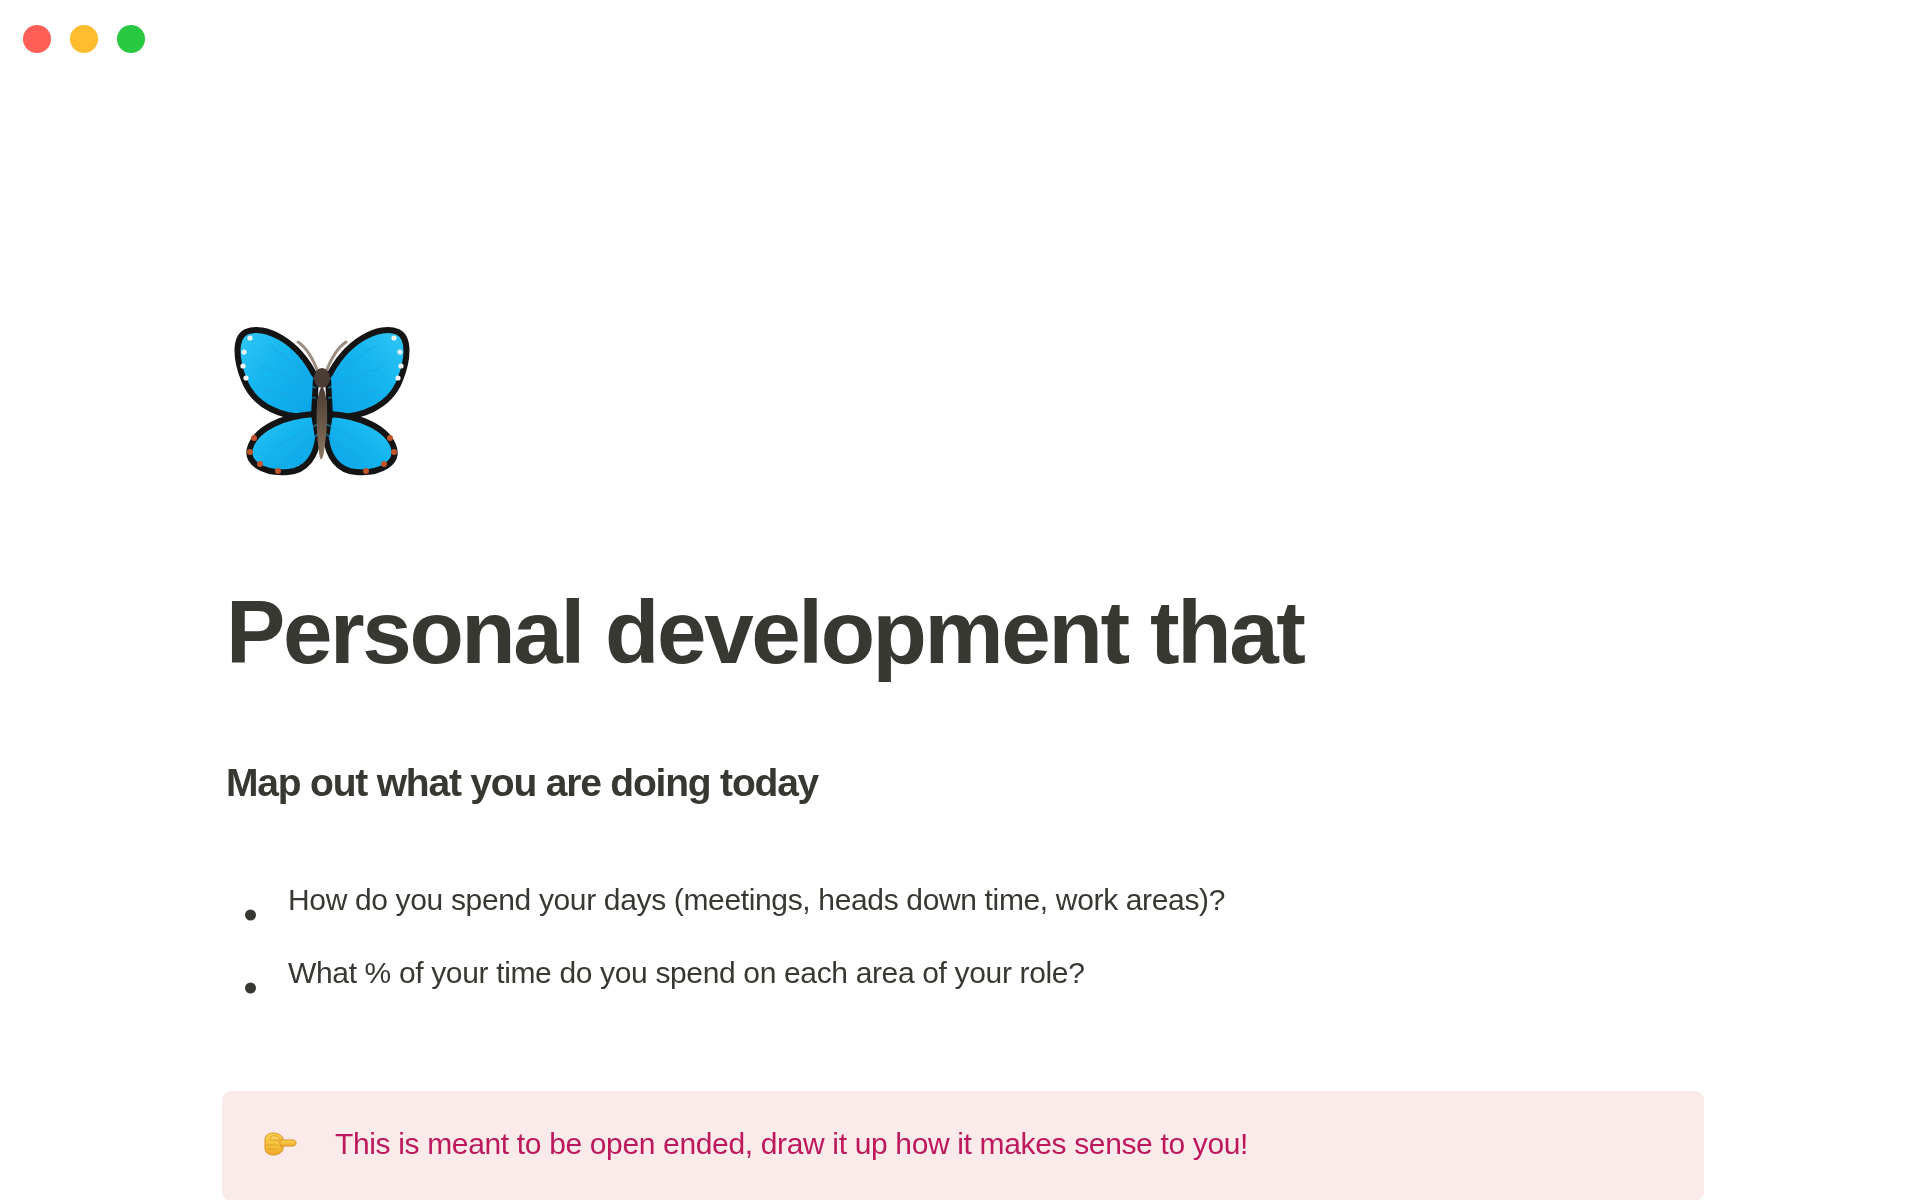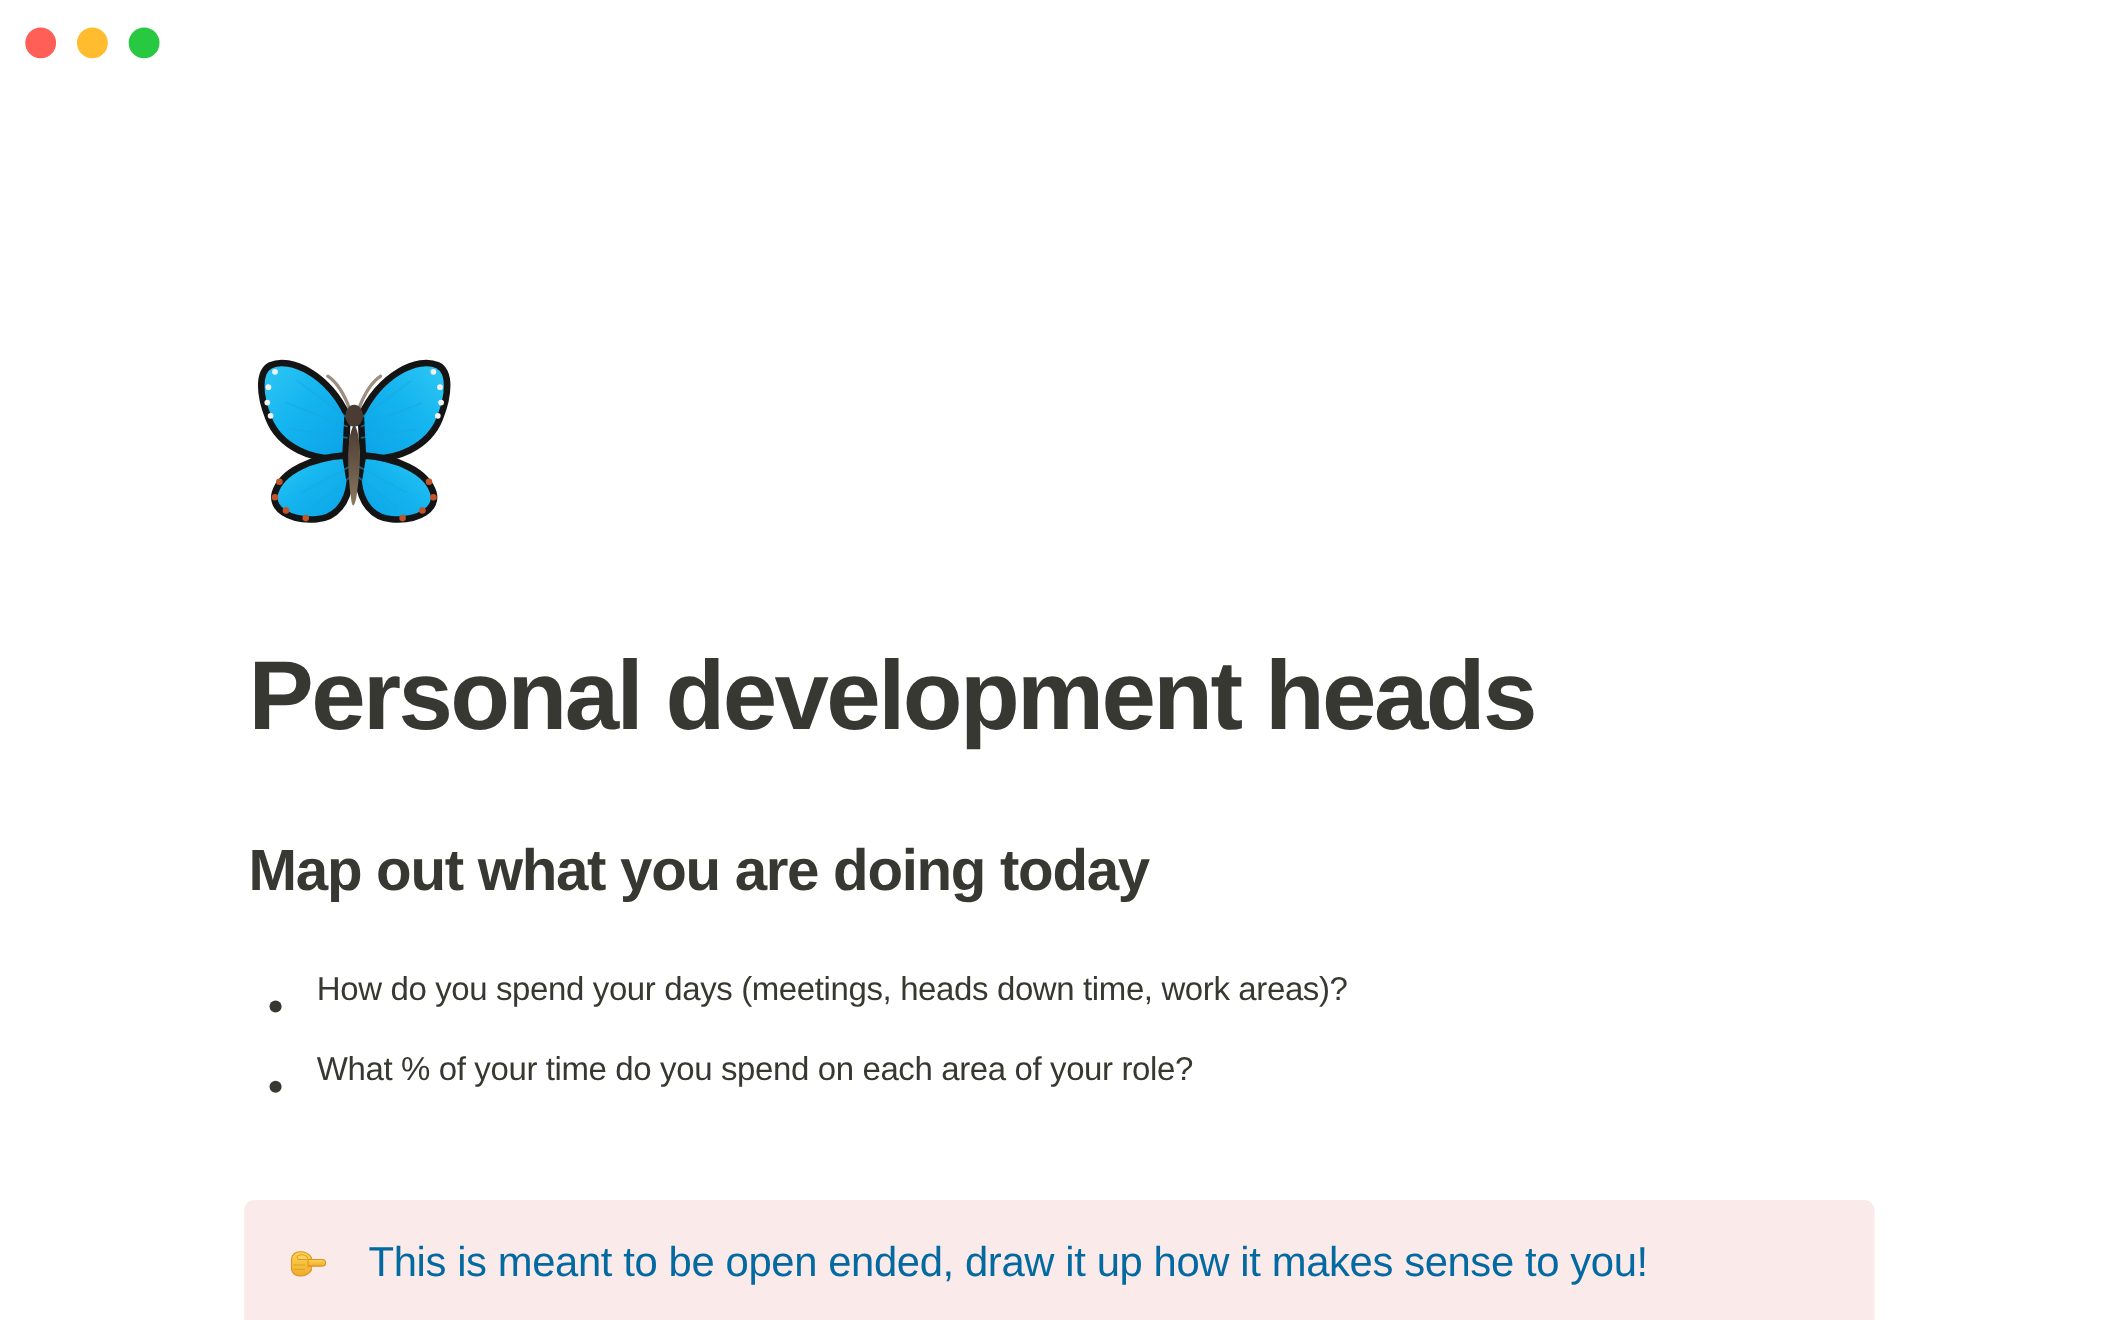--- a/index.html
+++ b/index.html
@@ -85,21 +85,21 @@
     letter-spacing: -2.4px;
     line-height: 1.12;
     color: #383832;
     white-space: nowrap;
   }
 
   .section-heading {
     position: absolute;
     left: 0;
     top: 682px;
-    font-size: 53px;
+    font-size: 39px;
     font-weight: 700;
     letter-spacing: -1.2px;
     line-height: 1.2;
     color: #383832;
     white-space: nowrap;
   }
 
   
   .bullet-list {
     position: absolute;
@@ -152,24 +152,24 @@
     font-size: 33px;
     line-height: 40px;
     font-family: "DejaVu Sans", sans-serif;
     user-select: none;
     display: flex;
     align-items: center;
     justify-content: center;
   }
   .callout-icon svg { display: block; width: 40px; height: 40px; }
   .callout-text {
-    font-size: 38px;
+    font-size: 30px;
     line-height: 1.45;
     letter-spacing: -0.35px;
-    color: #0369a1;
+    color: #be185d;
     white-space: nowrap;
   }
 </style>
 </head>
 <body>
 
 <div class="window-chrome">
   <div class="traffic-lights">
     <span class="light light-close"></span>
     <span class="light light-minimize"></span>
@@ -244,21 +244,21 @@
             <circle cx="168" cy="136" r="3"></circle>
           <circle cx="158" cy="148" r="3"></circle>
             <circle cx="140" cy="155" r="3"></circle>
         </g>
 
         <ellipse cx="96" cy="62" rx="8" ry="10" fill="#4a3b33"></ellipse>
         <path d="M96 70 C102 78 103 104 98 136 C96 146 94 146 93 136 C89 104 90 78 96 70 Z" fill="url(#bodyG)"></path>
       </svg>
     </div>
 
-    <h1 class="page-title">Personal development heads</h1>
+    <h1 class="page-title">Personal development that</h1>
 
     <h2 class="section-heading">Map out what you are doing today</h2>
 
     <ul class="bullet-list">
       <li class="bullet-item">
         <span class="bullet-dot"></span>
         <span>How do you spend your days (meetings, heads down time, work areas)?</span>
       </li>
       <li class="bullet-item">
         <span class="bullet-dot"></span>

